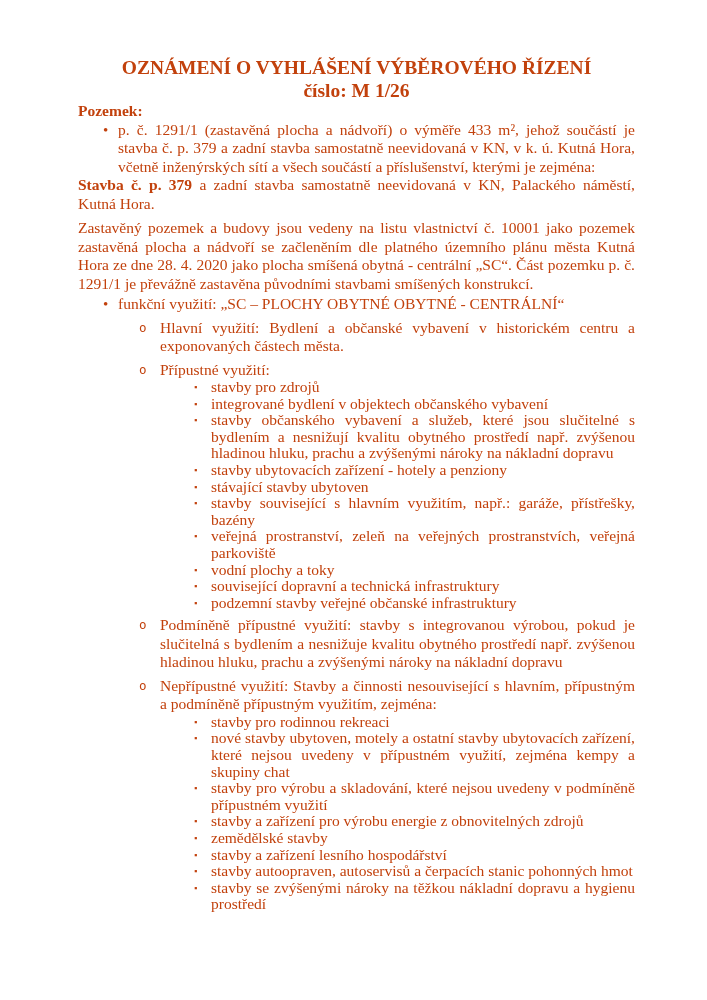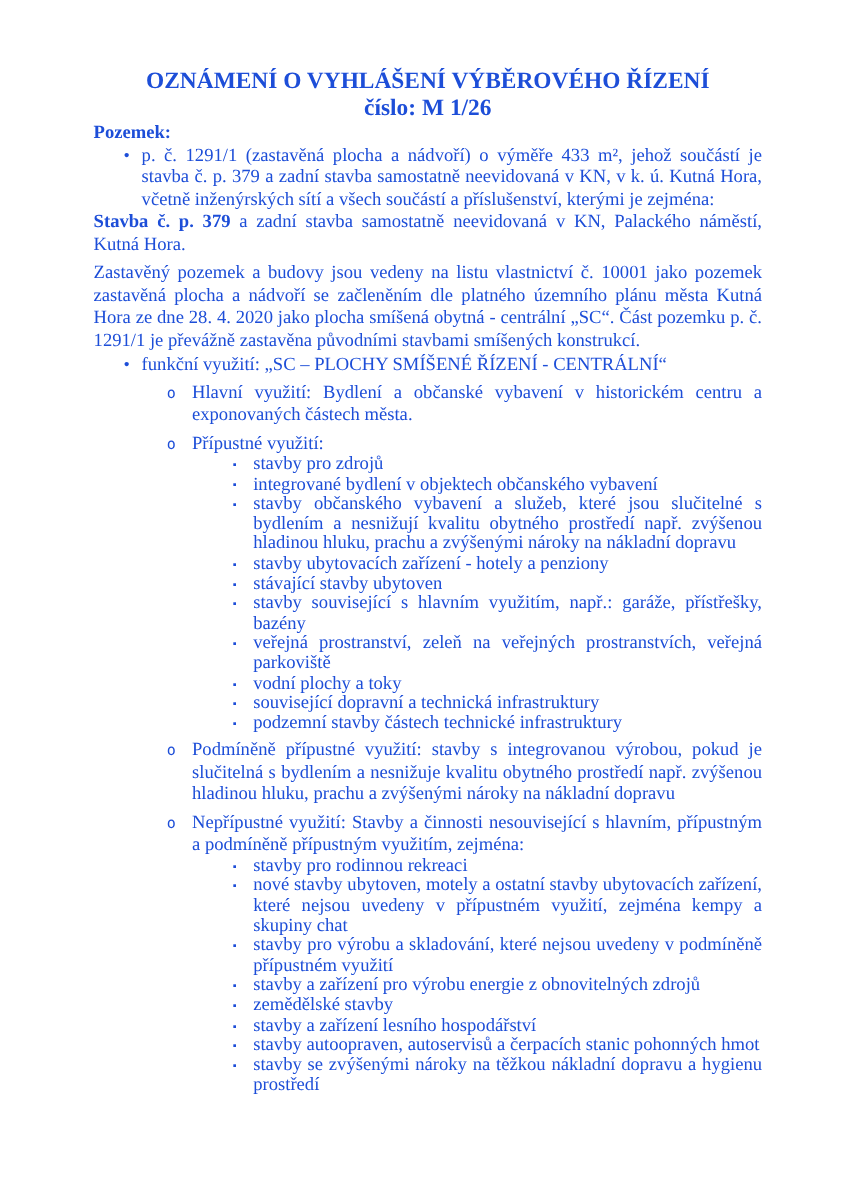--- a/index.html
+++ b/index.html
@@ -3,21 +3,21 @@
 <meta charset="utf-8">
 <style>
   html,body { margin:0; padding:0; background:#ffffff; }
   body { width:707px; height:1000px; }
   .page {
     box-sizing:border-box;
     width:707px; height:1000px;
     padding:56px 72px 0 78px;
     font-family:"Liberation Serif","DejaVu Serif",serif;
     font-size:15.5px; line-height:18.5px;
-    color:#1d4ed8;
+    color:#c2410c;
     overflow:hidden;
   }
   .doc-title { text-align:center; font-weight:bold; font-size:19.5px; line-height:23px; margin:0; }
   .para { margin:0; text-align:justify; }
   .bold { font-weight:bold; }
   .intro { margin:20px 0 0 0; }
   .pozemek-heading { margin-top:0; font-weight:bold; }
   .para-zastaveny { margin-top:6px; }
   .heading2 { margin-top:12px; font-weight:bold; }
 
@@ -52,21 +52,21 @@
     <span class="txt">p. č. 1291/1 (zastavěná plocha a nádvoří) o výměře 433 m², jehož součástí je stavba č. p. 379 a zadní stavba samostatně neevidovaná v KN, v k. ú. Kutná Hora, včetně inženýrských sítí a všech součástí a příslušenství, kterými je zejména:</span>
   </div>
 
   <p class="para"><b class="bold">Stavba č. p. 379</b><span> a zadní stavba samostatně neevidovaná v KN, Palackého náměstí, Kutná Hora.</span></p>
 
   <p class="para para-zastaveny">Zastavěný pozemek a budovy jsou vedeny na listu vlastnictví č. 10001 jako pozemek zastavěná plocha a nádvoří se začleněním dle platného územního plánu města Kutná Hora ze dne 28. 4. 2020 jako plocha smíšená obytná - centrální „SC“. Část pozemku p. č. 1291/1 je převážně zastavěna původními stavbami smíšených konstrukcí.</p>
 
 
   <div class="li l1 funkcni">
     <span class="mk">•</span>
-    <span class="txt">funkční využití: „SC – PLOCHY SMÍŠENÉ ŘÍZENÍ - CENTRÁLNÍ“</span>
+    <span class="txt">funkční využití: „SC – PLOCHY OBYTNÉ OBYTNÉ - CENTRÁLNÍ“</span>
   </div>
 
   <div class="li l2">
     <span class="mk">o</span>
     <span class="txt">Hlavní využití: Bydlení a občanské vybavení v historickém centru a exponovaných částech města.</span>
   </div>
 
   <div class="li l2">
     <span class="mk">o</span>
     <span class="txt">Přípustné využití:</span>
@@ -104,21 +104,21 @@
     <div class="li l3">
       <span class="mk">▪</span>
       <span class="txt">vodní plochy a toky</span>
     </div>
     <div class="li l3">
       <span class="mk">▪</span>
       <span class="txt">související dopravní a technická infrastruktury</span>
     </div>
     <div class="li l3">
       <span class="mk">▪</span>
-      <span class="txt">podzemní stavby částech technické infrastruktury</span>
+      <span class="txt">podzemní stavby veřejné občanské infrastruktury</span>
     </div>
   </div>
 
   <div class="li l2">
     <span class="mk">o</span>
     <span class="txt">Podmíněně přípustné využití: stavby s integrovanou výrobou, pokud je slučitelná s bydlením a nesnižuje kvalitu obytného prostředí např. zvýšenou hladinou hluku, prachu a zvýšenými nároky na nákladní dopravu</span>
   </div>
 
   <div class="li l2">
     <span class="mk">o</span>

